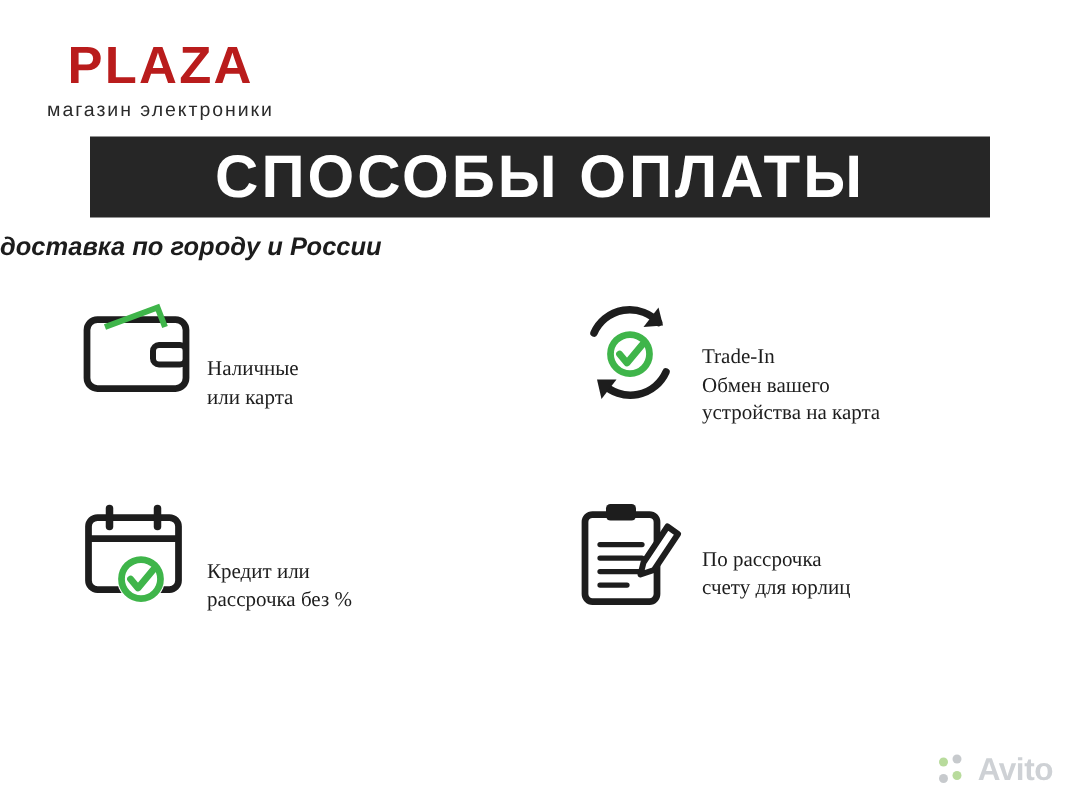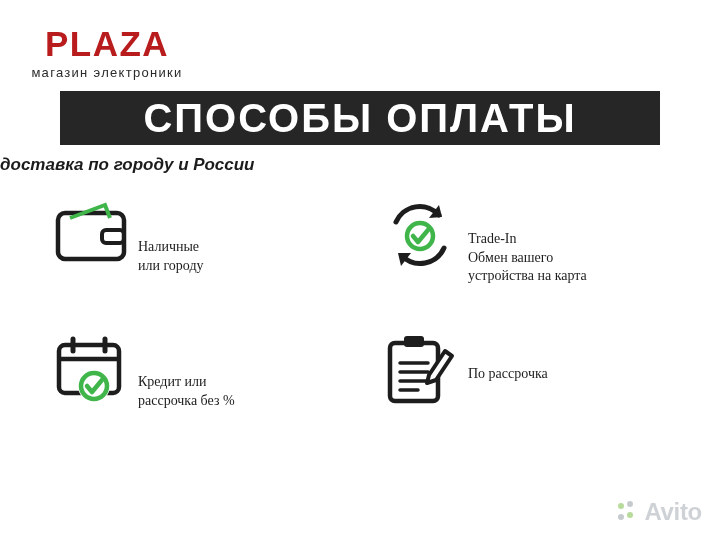--- a/index.html
+++ b/index.html
@@ -131,21 +131,21 @@
     border-radius: 50%;
     background: #9aa0a6;
     display: block;
   }
   .wm-dots i.d1 { left: 0;  top: 2px; background:#7fbf4d; }
   .wm-dots i.d2 { left: 9px; top: 0; }
   .wm-dots i.d3 { left: 0;  top: 13px; }
   .wm-dots i.d4 { left: 9px; top: 11px; background:#7fbf4d; }
   .wm-text {
     font-family: "Liberation Sans", sans-serif;
-    font-size: 24px;
+    font-size: 21px;
     font-weight: bold;
     color: #a7adb3;
     letter-spacing: -0.3px;
   }
 </style>
 </head>
 <body>
 
 <div class="poster">
 
@@ -165,21 +165,21 @@
     <div class="item item-1">
       <div class="icon">
         <svg width="86" height="80" viewBox="0 0 86 80" xmlns="http://www.w3.org/2000/svg">
           <rect x="6" y="17" width="66" height="46" rx="7" ry="7" fill="none" stroke="#1d1d1d" stroke-width="4.5"></rect>
           <path d="M18 22 L53 9 L58 22" fill="none" stroke="#3fb54a" stroke-width="4"></path>
           <rect x="50" y="34" width="22" height="13" rx="4" ry="4" fill="none" stroke="#1d1d1d" stroke-width="4"></rect>
         </svg>
       </div>
       <div class="text">
         <div>Наличные</div>
-        <div>или городу</div>
+        <div>или карта</div>
       </div>
     </div>
 
     <div class="item item-2">
       <div class="icon">
         <svg width="86" height="80" viewBox="0 0 86 80" xmlns="http://www.w3.org/2000/svg">
           <path d="M14 26 A26 26 0 0 1 57 19" fill="none" stroke="#1d1d1d" stroke-width="5" stroke-linecap="round"></path>
           <path d="M57 9 L60 21 L47 22 Z" fill="#1d1d1d"></path>
           <path d="M62 52 A26 26 0 0 1 20 60" fill="none" stroke="#1d1d1d" stroke-width="5" stroke-linecap="round"></path>
           <path d="M19 70 L16 57 L29 57 Z" fill="#1d1d1d"></path>
@@ -219,20 +219,21 @@
           <rect x="22" y="5" width="20" height="11" rx="3" ry="3" fill="#1d1d1d"></rect>
           <path d="M18 32 H46" stroke="#1d1d1d" stroke-width="3.5" stroke-linecap="round"></path>
           <path d="M18 41 H46" stroke="#1d1d1d" stroke-width="3.5" stroke-linecap="round"></path>
           <path d="M18 50 H46" stroke="#1d1d1d" stroke-width="3.5" stroke-linecap="round"></path>
           <path d="M18 59 H36" stroke="#1d1d1d" stroke-width="3.5" stroke-linecap="round"></path>
           <path d="M47 44 L63 20 L70 25 L54 49 L45 52 Z" fill="#ffffff" stroke="#1d1d1d" stroke-width="4" stroke-linejoin="round"></path>
         </svg>
       </div>
       <div class="text">
         <div>По рассрочка</div>
+        <div>счету для юрлиц</div>
       </div>
     </div>
 
   </div>
 
   <div class="watermark">
     <span class="wm-dots">
       <i class="d1"></i>
         <i class="d2"></i>
         <i class="d3"></i>

